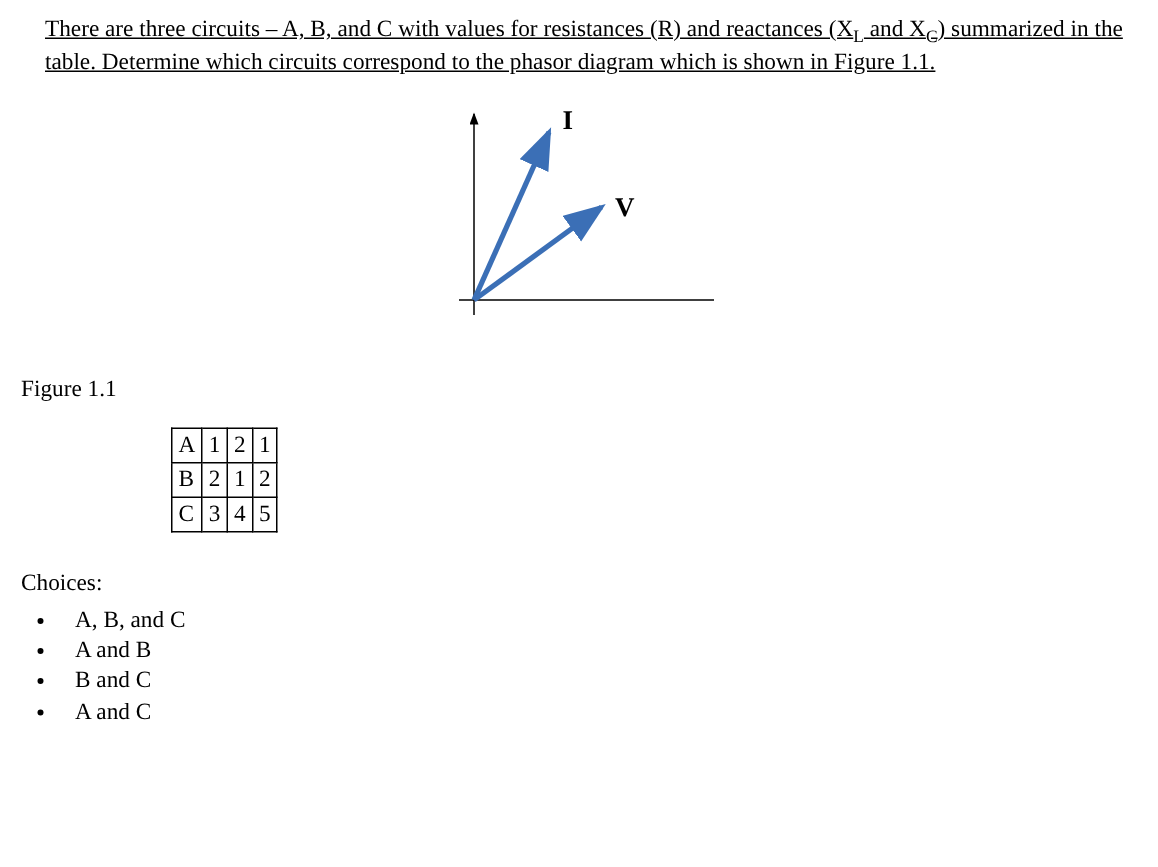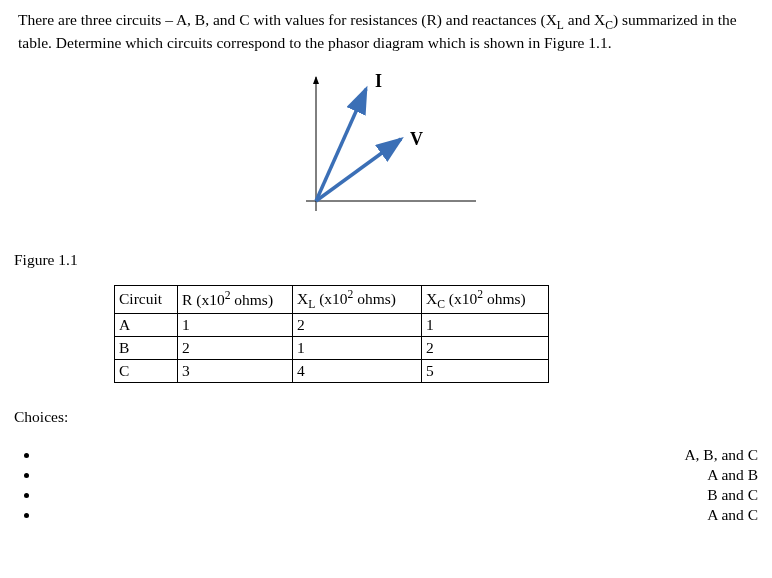--- a/index.html
+++ b/index.html
@@ -8,21 +8,22 @@
     font-family: "Times New Roman", Times, serif;
     font-size: 15.5px;
     color: #000;
     width: 772px;
     height: 578px;
     box-sizing: border-box;
     background: #fff;
     line-height: 1.3;
   }
   .question-text {
-    margin: 0 0 18px 4px;
+    margin: 0 0 18px 16px;
+    text-decoration: underline;
   }
   sub {
     font-size: 0.75em;
     vertical-align: sub;
   }
   sup {
     font-size: 0.75em;
     vertical-align: super;
   }
   .figure-block {
@@ -47,26 +48,25 @@
   }
   .data-table th {
     font-weight: normal;
   }
   .col-circuit { width: 54px; }
   .col-r       { width: 106px; }
   .col-xl      { width: 120px; }
   .col-xc      { width: 118px; }
   .bold { font-weight: bold; }
   .choices-label {
-    margin: 0 0 17px 0;
+    margin: 0 0 5px 0;
   }
   .choices-list {
     margin: 0;
     padding-left: 26px;
-    text-align: right;
   }
   .choices-list li {
     padding-left: 10px;
     margin: 0;
   }
   .figure-svg-wrap {
     display: inline-block;
   }
 </style>
 </head>
@@ -97,26 +97,20 @@
       <text x="99" y="16" font-family="Times New Roman" font-size="18" font-weight="bold">I</text>
       <text x="134" y="74" font-family="Times New Roman" font-size="18" font-weight="bold">V</text>
     </svg>
   </span>
 </div>
 
 <p class="figure-caption">Figure 1.1</p>
 
 <table class="data-table">
   <tbody>
-      <tr>
-    <th class="col-circuit bold">Circuit</th>
-    <th class="col-r"><span>R (x10</span><sup>2</sup><span> ohms)</span></th>
-    <th class="col-xl"><span>X</span><sub>L</sub><span> (x10</span><sup>2</sup><span> ohms)</span></th>
-    <th class="col-xc"><span>X</span><sub>C</sub><span> (x10</span><sup>2</sup><span> ohms)</span></th>
-  </tr>
   <tr>
     <td class="bold">A</td>
     <td>1</td>
     <td>2</td>
     <td>1</td>
   </tr>
   <tr>
     <td class="bold">B</td>
     <td>2</td>
     <td>1</td>

